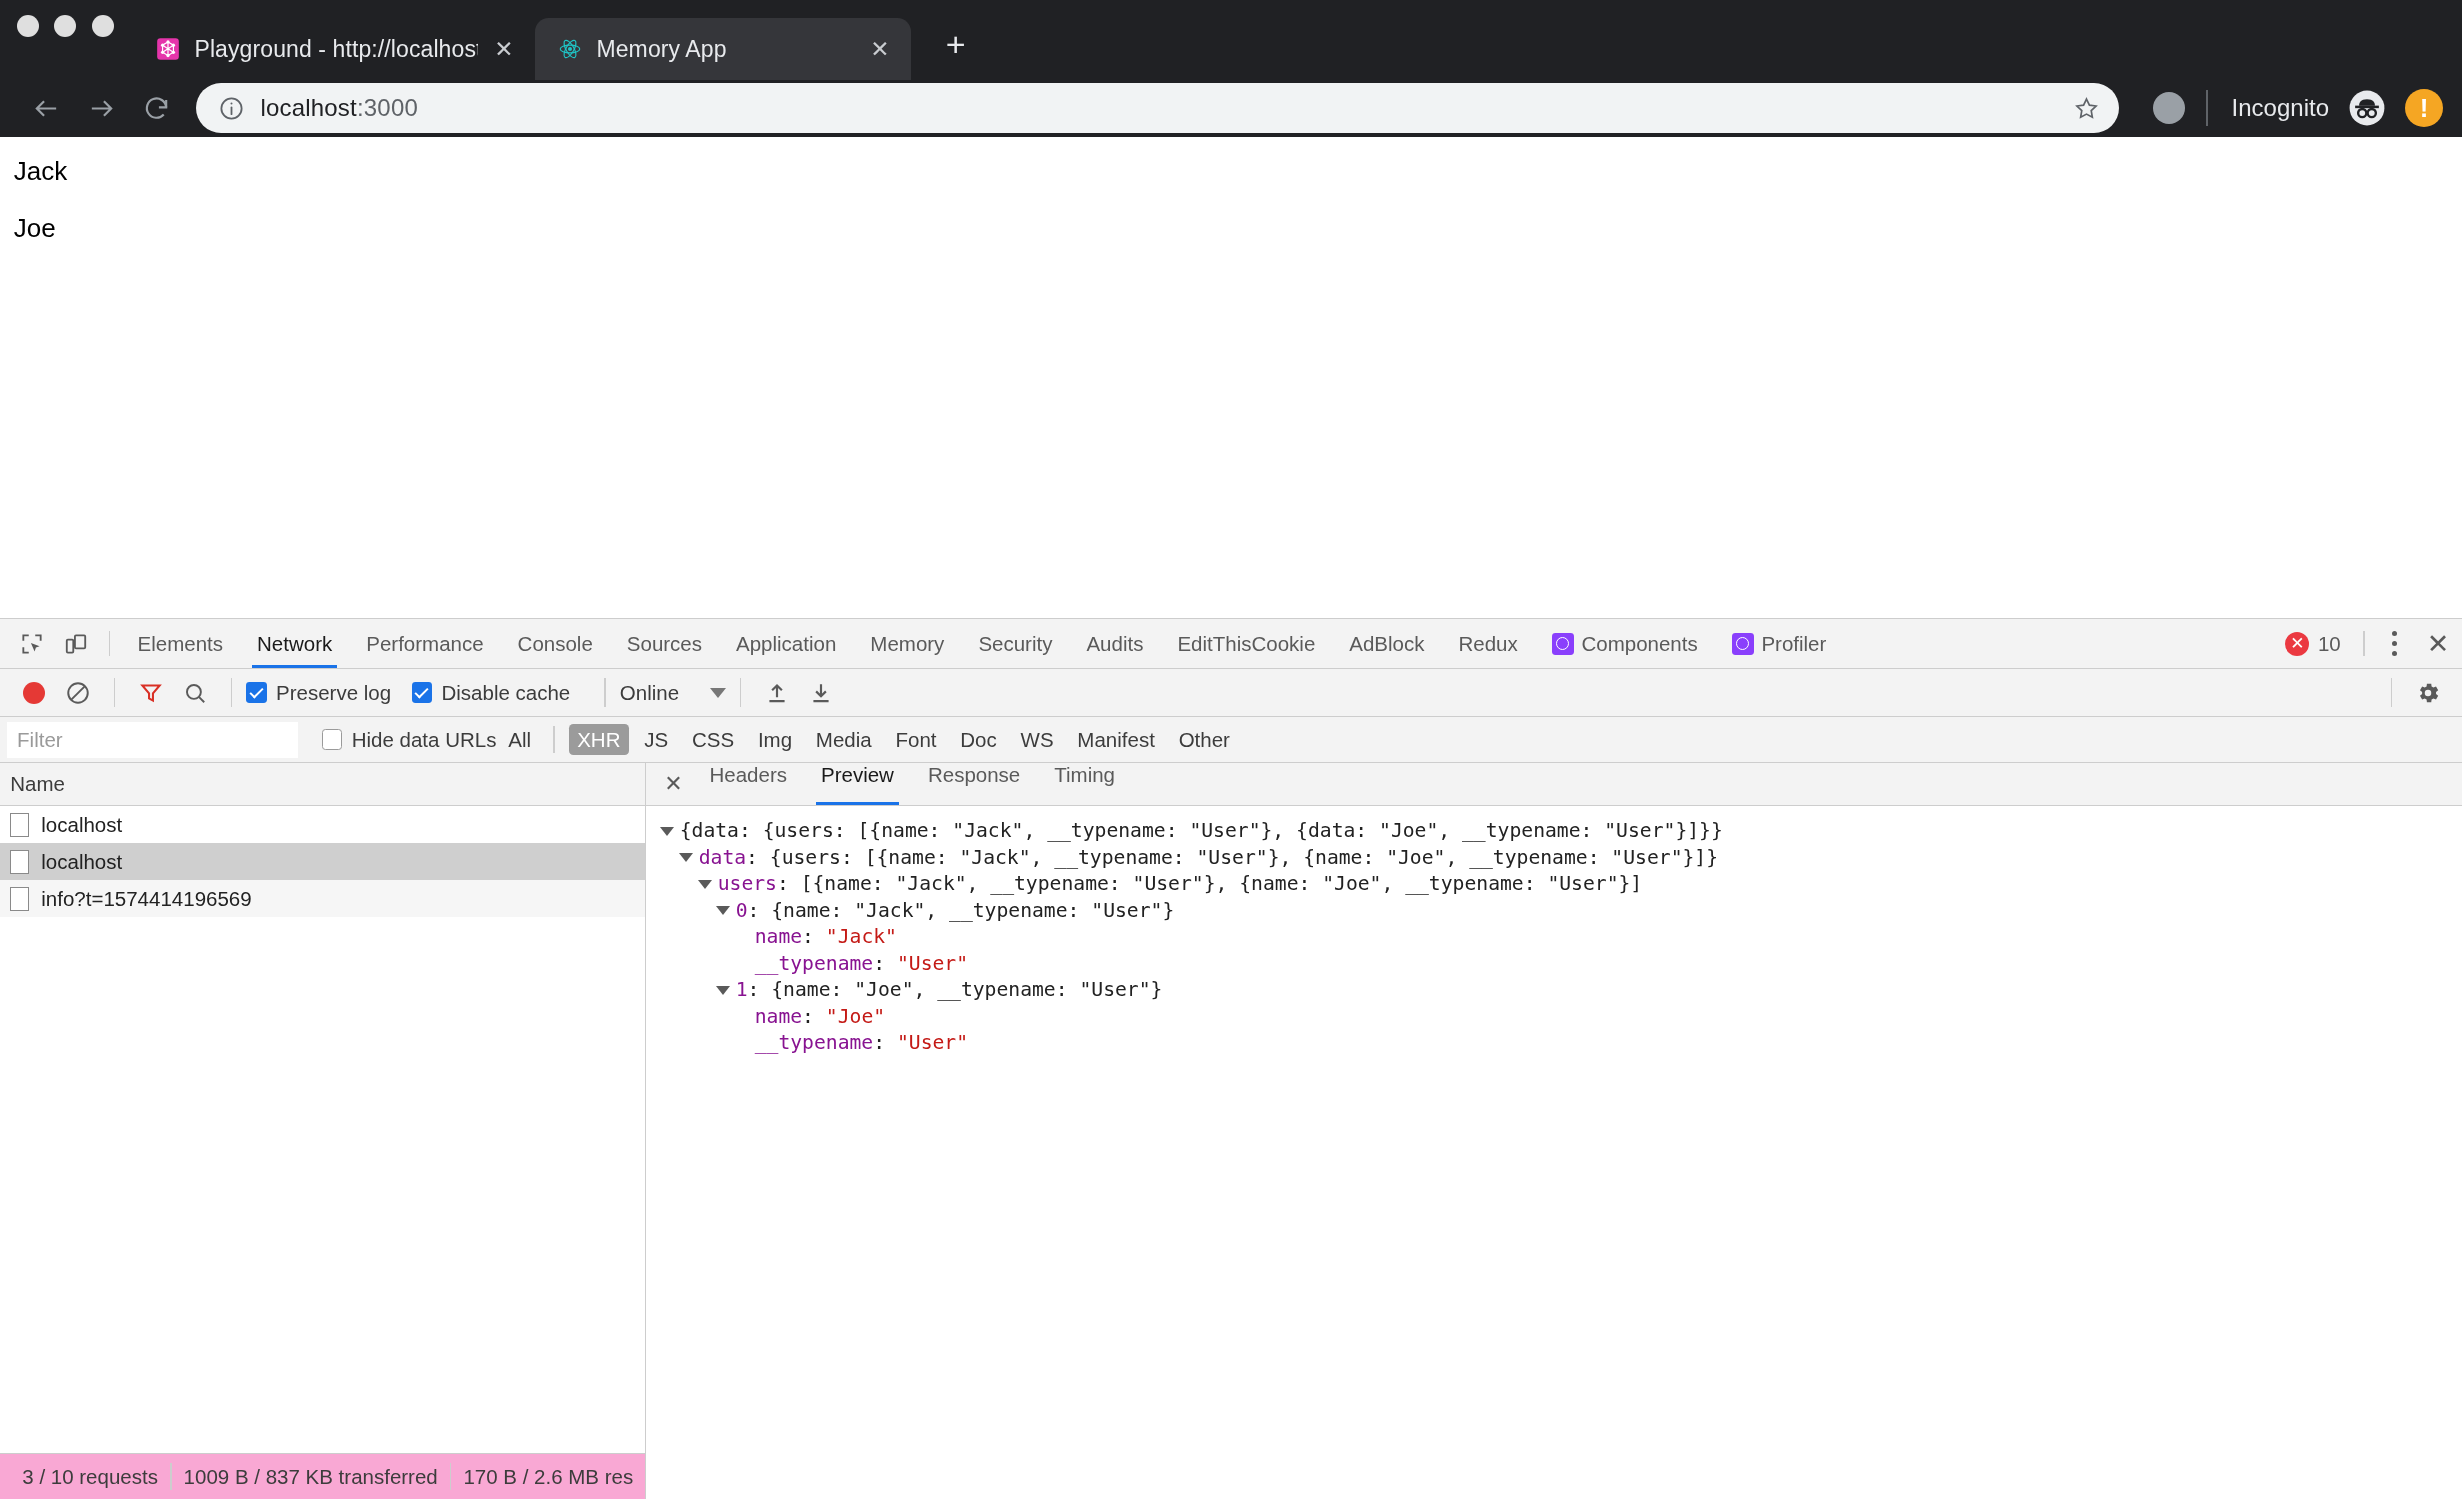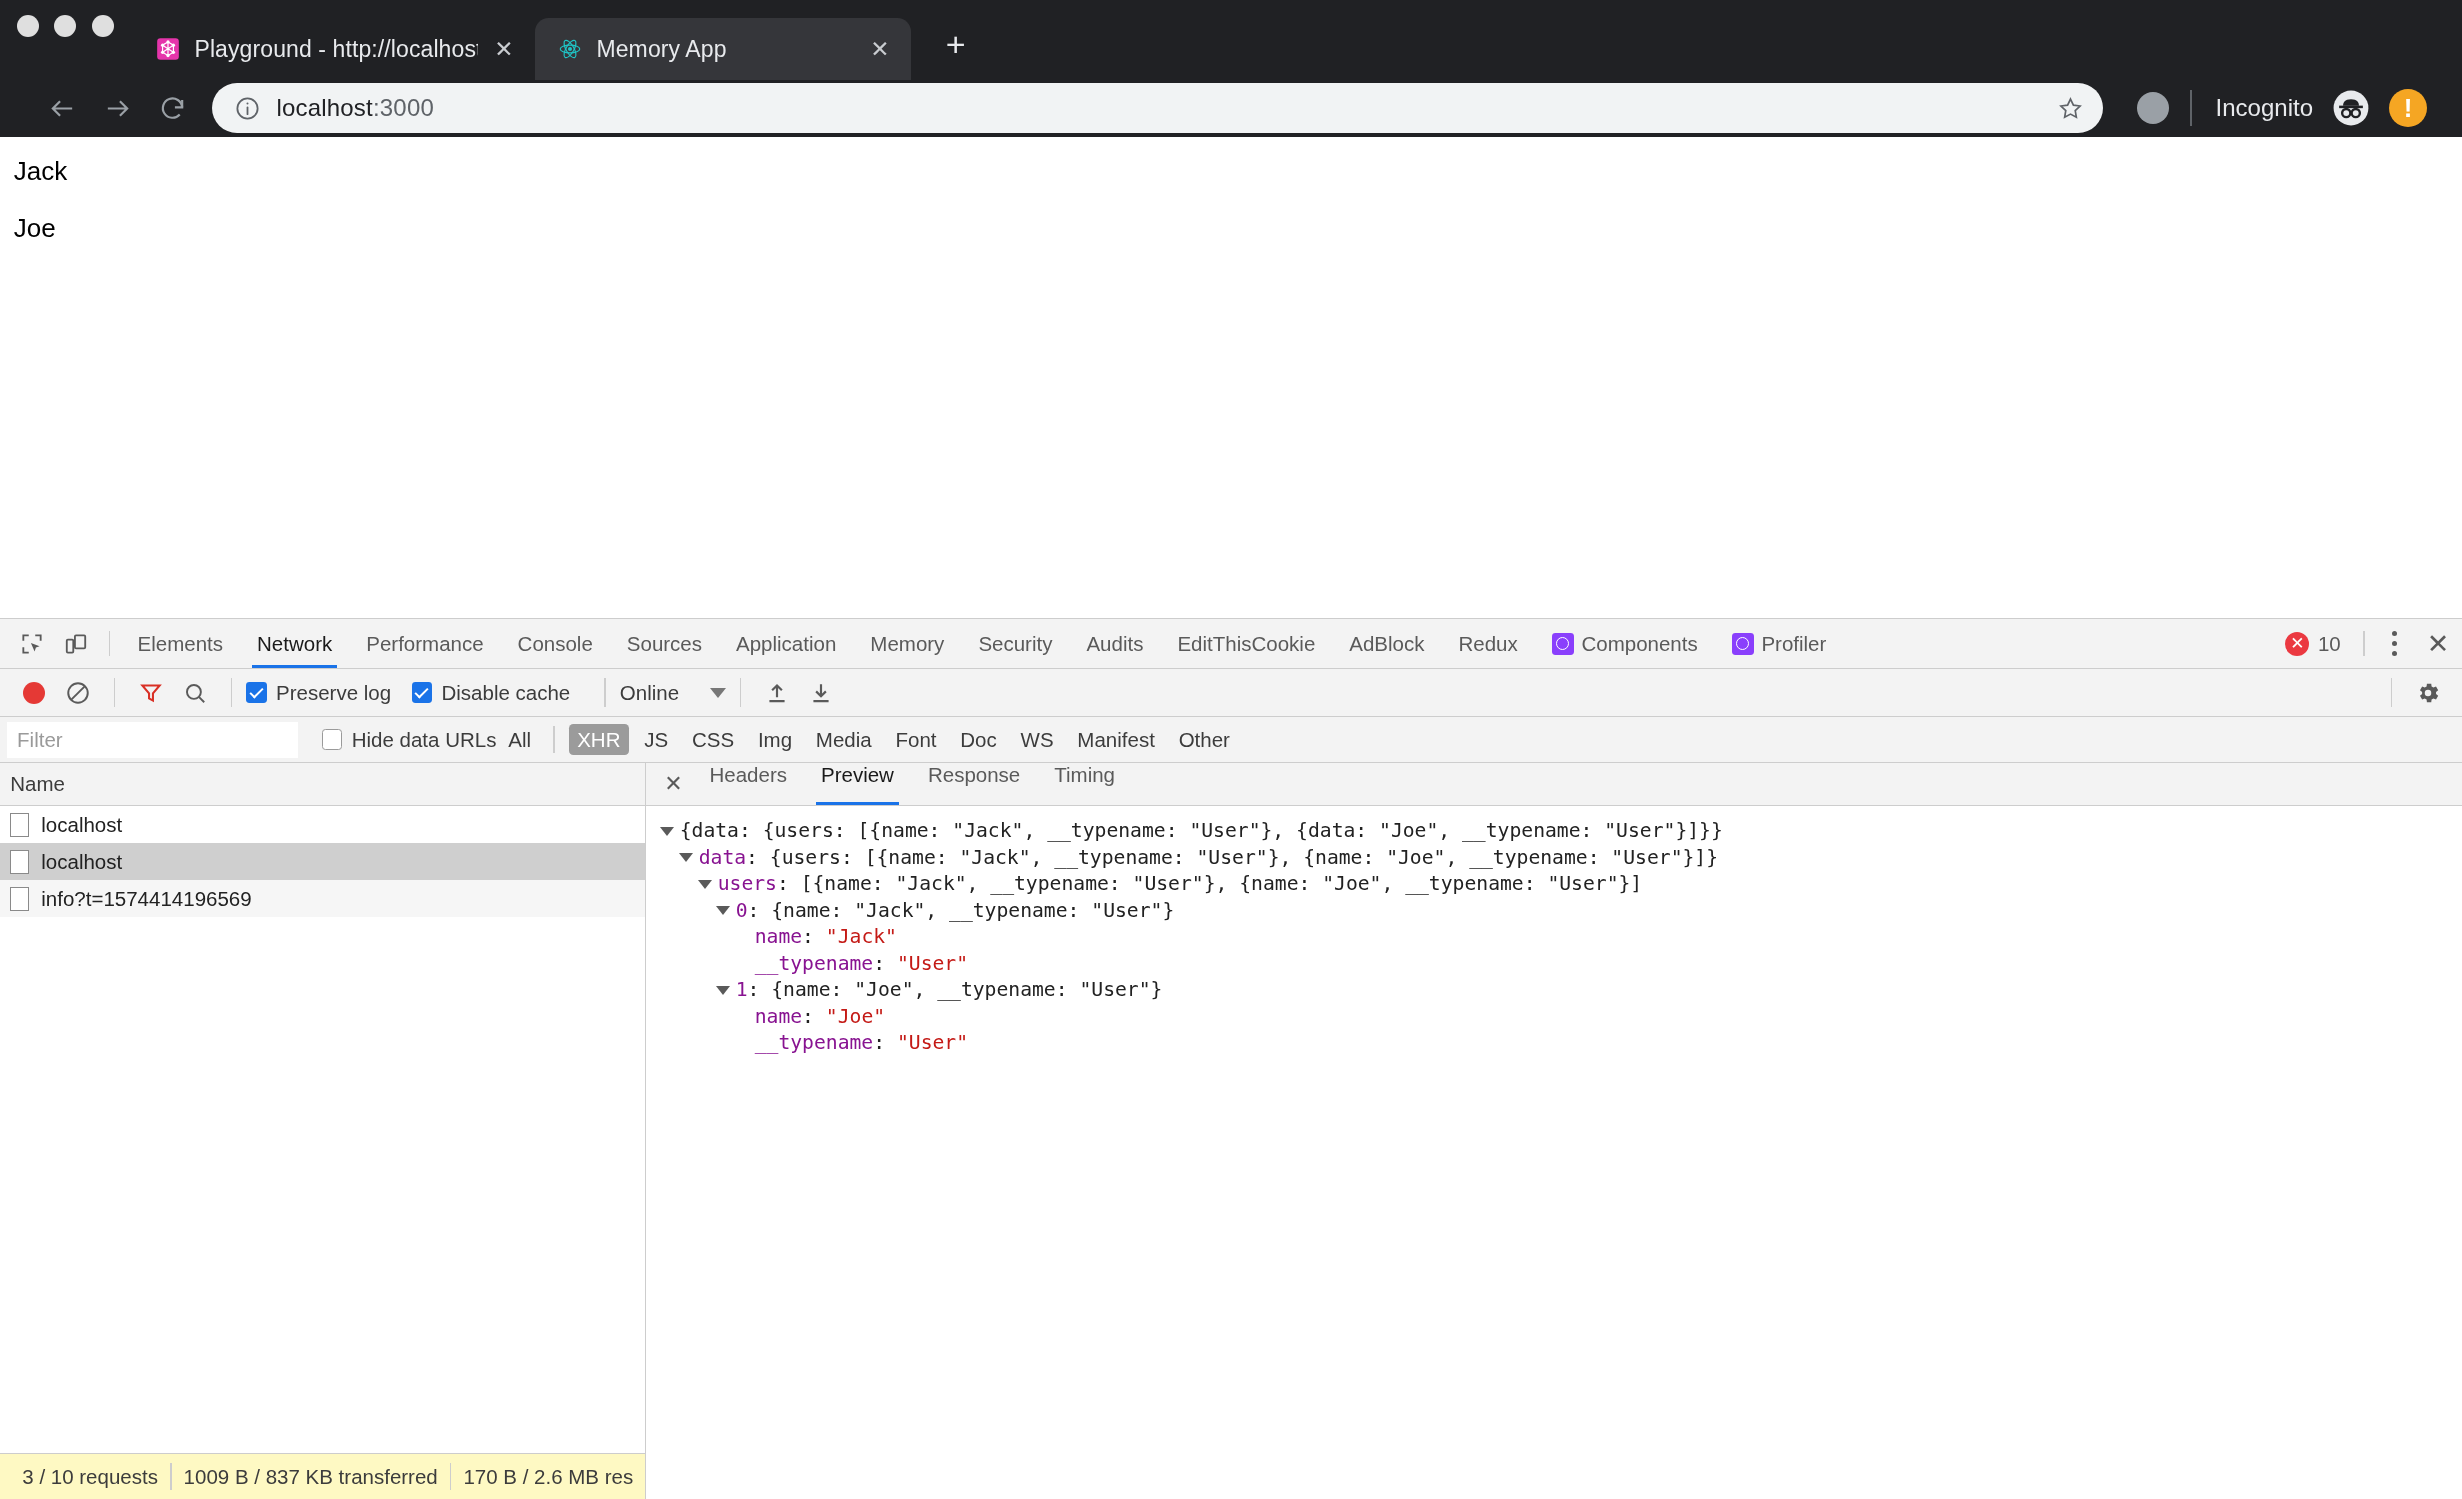--- a/index.html
+++ b/index.html
@@ -70,21 +70,21 @@
     margin-bottom: 19px;
     width: 38px;
     text-align: center;
     font-weight: 300;
   }
 
   .toolbar {
     height: 56px;
     display: flex;
     align-items: center;
-    padding: 0 35px;
+    padding: 0 19px;
     gap: 0;
   }
   .nav-btn {
     width: 55px; height: 55px;
     display: flex; align-items: center; justify-content: center;
     color: #9aa0a6;
   }
   .nav-btn svg { width: 29px; height: 29px; }
   .omnibox {
     flex: 1;
@@ -322,21 +322,21 @@
   .doc-icon {
     width: 19px; height: 24px;
     border: 1.7px solid #8a8a8a;
     background: #fff;
     flex: 0 0 auto;
   }
   .status-bar {
     height: 46px;
     display: flex; align-items: center;
     border-top: 1.7px solid #cdcdcd;
-    background: #fef9c3;
+    background: #f9a8d4;
     font-size: 20.5px;
     color: #3c3c3c;
     padding-left: 10.3px;
     overflow: hidden;
     white-space: nowrap;
   }
   .sb-item { padding: 0 12px; }
   .sb-sep { width: 1.7px; height: 27px; background: #cdcdcd; flex: 0 0 auto; }
 
   .right-pane { flex: 1; display: flex; flex-direction: column; background: #fff; min-width: 0; }

